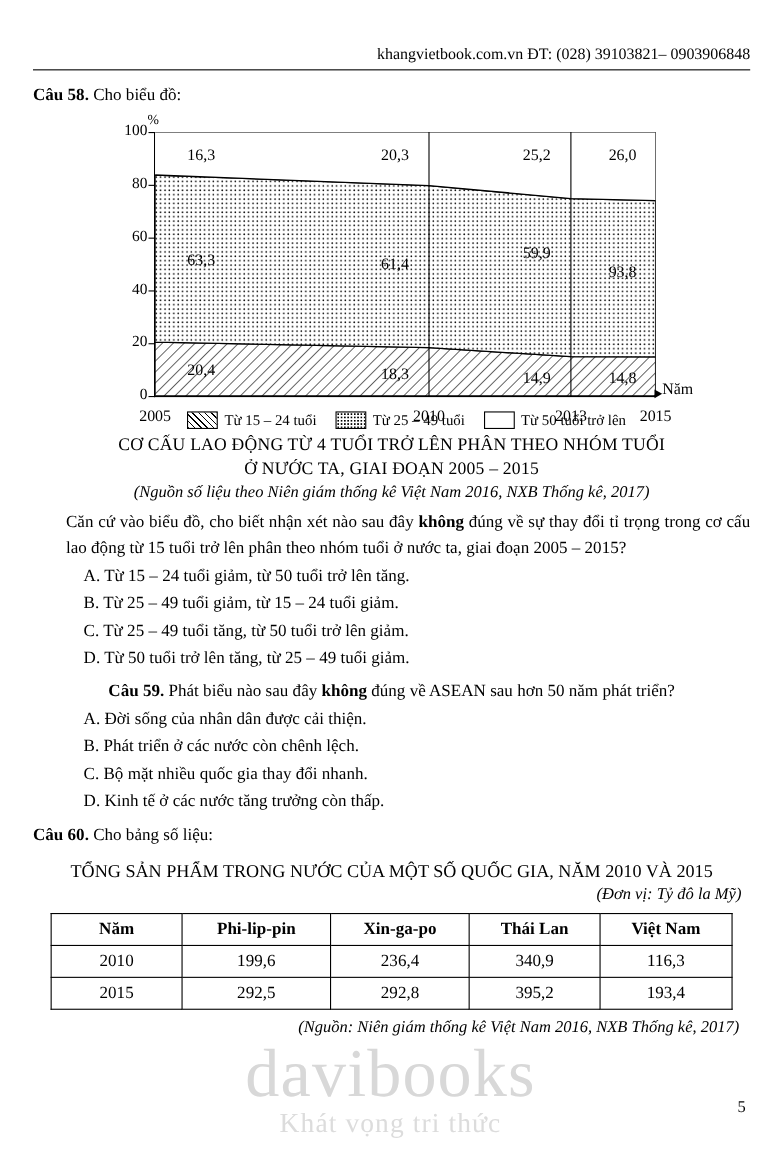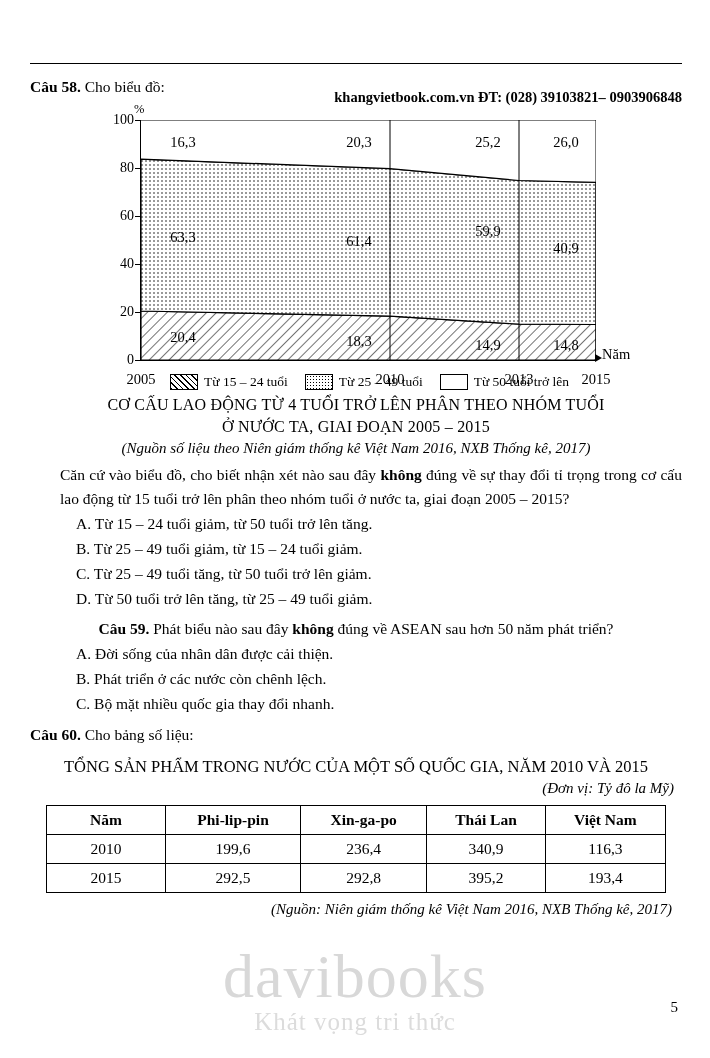--- a/index.html
+++ b/index.html
@@ -21,24 +21,23 @@
     height: 1058px;
     padding: 0;
   }
   
   .header {
     position: absolute;
     top: 42px;
     left: 30px;
     right: 28px;
     text-align: right;
-    font-weight: bold;
+    font-weight: normal;
     font-size: 14.5px;
     font-family: "Liberation Serif", serif;
-    margin-top: 47px;
   }
   .header-rule {
     position: absolute;
     top: 63px;
     left: 30px;
     right: 28px;
     border-bottom: 1.2px solid #000;
   }
   
   .q-label { font-weight: bold; }
@@ -278,21 +277,21 @@
         </svg>
 
         <div class="band-val" style="left:42px;  top:22px;">16,3</div>
         <div class="band-val" style="left:218px; top:22px;">20,3</div>
         <div class="band-val" style="left:347px; top:22px;">25,2</div>
         <div class="band-val" style="left:425px; top:22px;">26,0</div>
 
         <div class="band-val" style="left:42px;  top:117px;">63,3</div>
         <div class="band-val" style="left:218px; top:121px;">61,4</div>
         <div class="band-val" style="left:347px; top:111px;">59,9</div>
-        <div class="band-val" style="left:425px; top:128px;">40,9</div>
+        <div class="band-val" style="left:425px; top:128px;">93,8</div>
 
         <div class="band-val" style="left:42px;  top:217px;">20,4</div>
         <div class="band-val" style="left:218px; top:221px;">18,3</div>
         <div class="band-val" style="left:347px; top:225px;">14,9</div>
         <div class="band-val" style="left:425px; top:225px;">14,8</div>
 
         <div class="xtick" style="left:0px;">2005</div>
         <div class="xtick" style="left:249px;">2010</div>
         <div class="xtick" style="left:378px;">2013</div>
         <div class="xtick" style="left:455px;">2015</div>
@@ -331,20 +330,21 @@
     <div class="para opt indent-2">C. Từ 25 – 49 tuổi tăng, từ 50 tuổi trở lên giảm.</div>
     <div class="para opt indent-2">D. Từ 50 tuổi trở lên tăng, từ 25 – 49 tuổi giảm.</div>
 
     <div class="para" style="margin-top:6px;text-align:center;">
       <span class="q-label">Câu 59.</span>
       <span>Phát biểu nào sau đây <b>không</b> đúng về ASEAN sau hơn 50 năm phát triển?</span>
     </div>
     <div class="para opt indent-2">A. Đời sống của nhân dân được cải thiện.</div>
     <div class="para opt indent-2">B. Phát triển ở các nước còn chênh lệch.</div>
     <div class="para opt indent-2">C. Bộ mặt nhiều quốc gia thay đổi nhanh.</div>
+    <div class="para opt indent-2">D. Kinh tế ở các nước tăng trưởng còn thấp.</div>
 
     <div class="para" style="margin-top:7px;">
       <span class="q-label">Câu 60.</span>
       <span>Cho bảng số liệu:</span>
     </div>
 
     <div class="tbl-title">TỔNG SẢN PHẨM TRONG NƯỚC CỦA MỘT SỐ QUỐC GIA, NĂM 2010 VÀ 2015</div>
     <div class="tbl-unit">(Đơn vị: Tỷ đô la Mỹ)</div>
 
     <table class="data">

